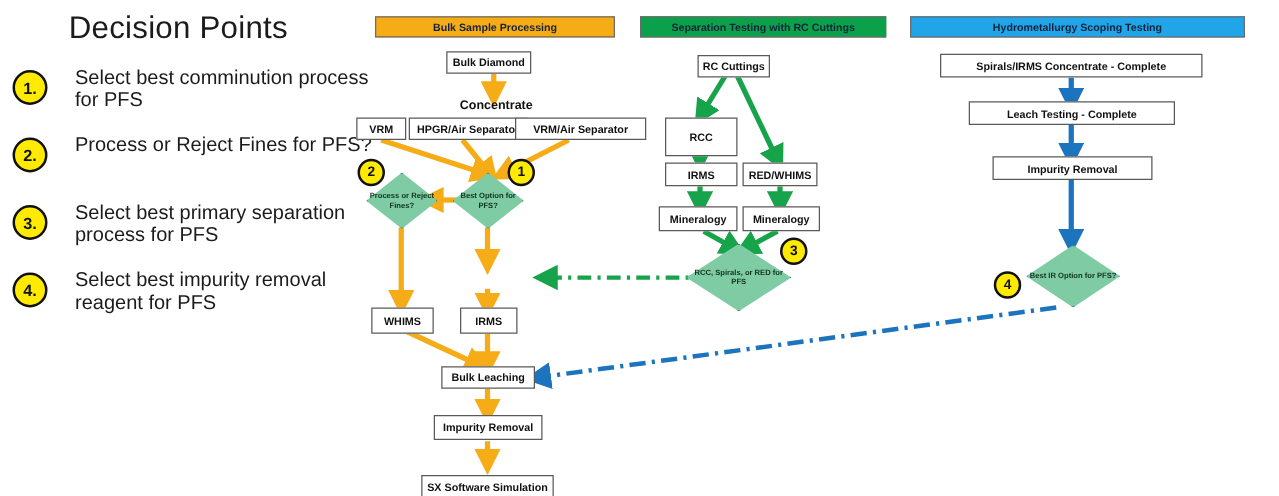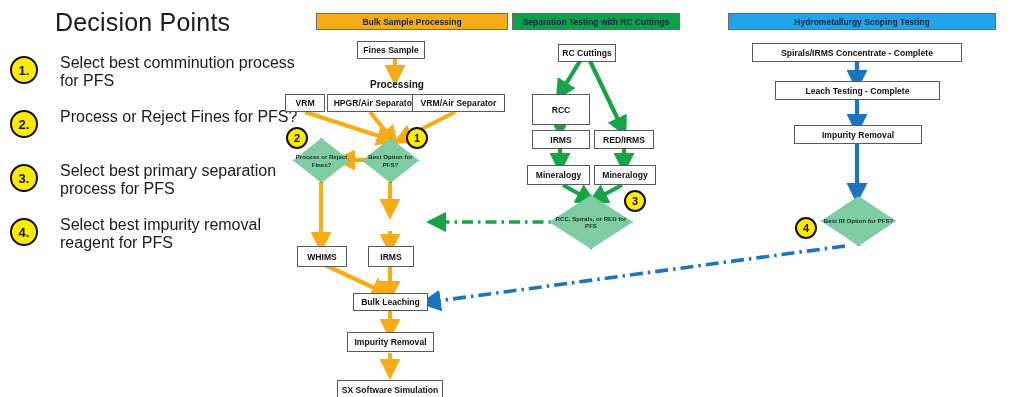--- a/index.html
+++ b/index.html
@@ -136,29 +136,29 @@
 
     <line x1="567" y1="222" x2="436" y2="222" stroke="#17a349" stroke-width="3.4" stroke-dasharray="11,5,2.5,5" marker-end="url(#ah-g2)"></line>
 
     <line x1="857" y1="62" x2="857" y2="81" stroke="#1b74bd" stroke-width="4.2" marker-end="url(#ah-b)"></line>
     <line x1="857" y1="100" x2="857" y2="125" stroke="#1b74bd" stroke-width="4.2" marker-end="url(#ah-b)"></line>
     <line x1="857" y1="144" x2="857" y2="194" stroke="#1b74bd" stroke-width="4.2" marker-end="url(#ah-b)"></line>
 
     <line x1="845" y1="246" x2="430" y2="302" stroke="#1b74bd" stroke-width="3.6" stroke-dasharray="13,5,2.5,5" marker-end="url(#ah-b2)"></line>
   </svg>
 
-  <div class="hdr orange" style="left:316px;top:13px;width:192px">Bulk Sample Processing</div>
-
-  <div class="nd" style="left:357px;top:41px;width:68px;height:18px">Fines Sample</div>
-
-  <div class="freetext" style="left:357px;top:79px;width:80px;text-align:center">Processing</div>
+  <div class="hdr orange" style="left:300px;top:13px;width:192px">Bulk Sample Processing</div>
+
+  <div class="nd" style="left:357px;top:41px;width:68px;height:18px">Bulk Diamond</div>
+
+  <div class="freetext" style="left:357px;top:79px;width:80px;text-align:center">Concentrate</div>
 
   <div class="nd" style="left:285px;top:94px;width:40px;height:18px">VRM</div>
   <div class="nd" style="left:327px;top:94px;width:95px;height:18px">HPGR/Air Separator</div>
-  <div class="nd" style="left:412px;top:94px;width:93px;height:18px">VRM/Air Separator</div>
+  <div class="nd" style="left:412px;top:94px;width:105px;height:18px">VRM/Air Separator</div>
 
   <div class="dia-wrap" style="left:362px;top:138px;width:57px;height:45px">
     <div class="dia" style="left:0;top:0;width:100%;height:100%;
          clip-path:polygon(50% 0,100% 50%,50% 100%,0 50%);"></div>
     <div class="dia-label">Best Option for PFS?</div>
   </div>
   <div class="num" style="left:406px;top:127px">1</div>
 
   <div class="dia-wrap" style="left:293px;top:138px;width:57px;height:45px">
     <div class="dia" style="left:0;top:0;width:100%;height:100%;
@@ -166,26 +166,26 @@
     <div class="dia-label">Process or Reject Fines?</div>
   </div>
   <div class="num" style="left:286px;top:127px">2</div>
 
   <div class="nd" style="left:297px;top:246px;width:50px;height:21px">WHIMS</div>
   <div class="nd" style="left:368px;top:246px;width:46px;height:21px">IRMS</div>
   <div class="nd" style="left:353px;top:293px;width:75px;height:18px">Bulk Leaching</div>
   <div class="nd" style="left:347px;top:332px;width:87px;height:20px">Impurity Removal</div>
   <div class="nd" style="left:337px;top:380px;width:106px;height:20px">SX Software Simulation</div>
 
-  <div class="hdr green" style="left:512px;top:13px;width:168px">Separation Testing with RC Cuttings</div>
+  <div class="hdr green" style="left:512px;top:13px;width:197px">Separation Testing with RC Cuttings</div>
 
   <div class="nd" style="left:558px;top:44px;width:58px;height:18px">RC Cuttings</div>
   <div class="nd" style="left:532px;top:94px;width:58px;height:31px">RCC</div>
   <div class="nd" style="left:532px;top:130px;width:58px;height:19px">IRMS</div>
-  <div class="nd" style="left:594px;top:130px;width:60px;height:19px">RED/IRMS</div>
+  <div class="nd" style="left:594px;top:130px;width:60px;height:19px">RED/WHIMS</div>
   <div class="nd bold" style="left:527px;top:165px;width:63px;height:20px">Mineralogy</div>
   <div class="nd" style="left:594px;top:165px;width:62px;height:20px">Mineralogy</div>
 
   <div class="dia-wrap" style="left:549px;top:195px;width:84px;height:54px">
     <div class="dia" style="left:0;top:0;width:100%;height:100%;
          clip-path:polygon(50% 0,100% 50%,50% 100%,0 50%);"></div>
     <div class="dia-label">RCC, Spirals, or RED for PFS</div>
   </div>
   <div class="num" style="left:624px;top:190px">3</div>
 

